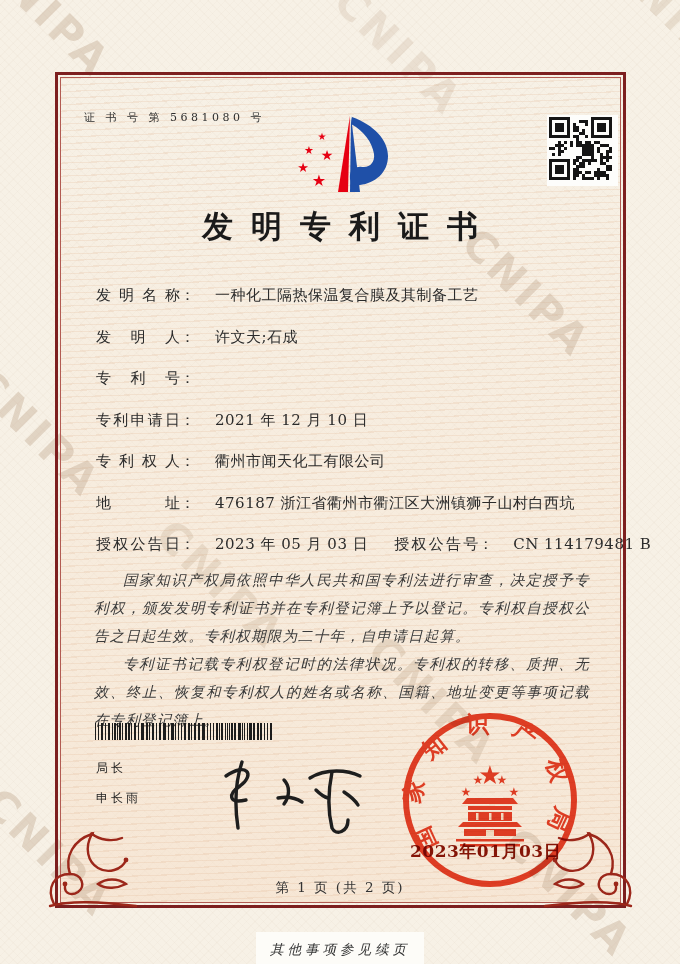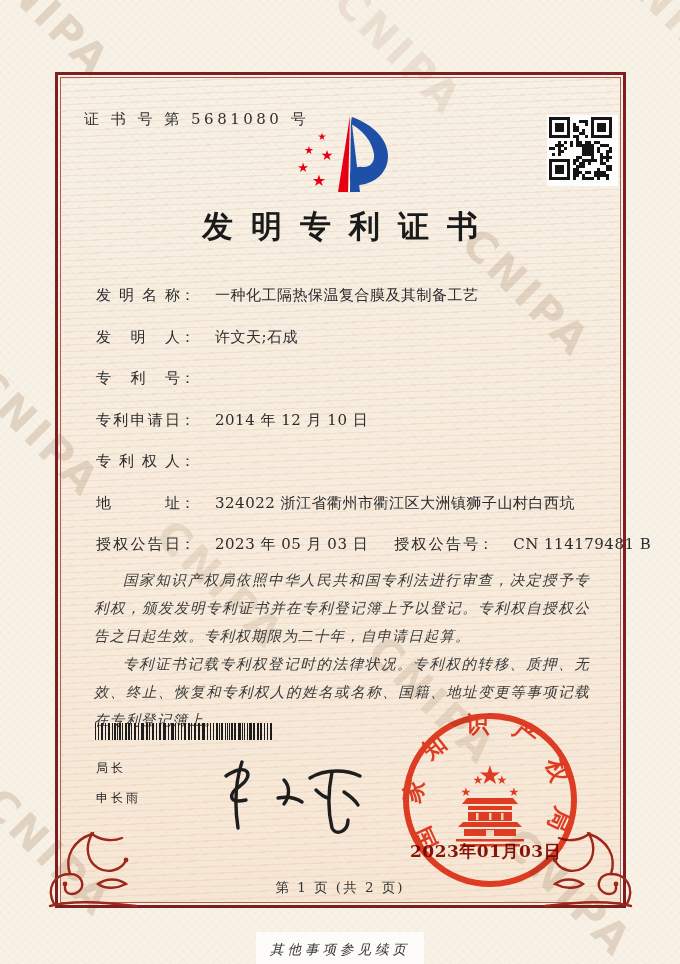--- a/index.html
+++ b/index.html
@@ -26,21 +26,21 @@
   .frame{position:absolute;left:55px;top:72px;right:54px;bottom:56px;border:3px solid #7d1f1f;z-index:2;}
   .frame-inner{position:absolute;left:2px;top:2px;right:2px;bottom:2px;border:1px solid #b25b52;}
   .inner-bg{position:absolute;left:61px;top:78px;right:60px;bottom:62px;z-index:0;
     background:
       repeating-linear-gradient(178deg, rgba(224,178,142,.22) 0 1.2px, rgba(0,0,0,0) 1.2px 6.5px),
       linear-gradient(180deg, rgba(251,243,233,0) 0%, rgba(247,225,203,.40) 70%, rgba(246,220,196,.5) 100%);}
   .flourish{position:absolute;z-index:3;width:96px;height:88px;}
   .flourish.left{left:44px;top:822px;}
   .flourish.right{right:43px;top:822px;transform:scaleX(-1);}
   
-  .cert-no{position:absolute;z-index:3;left:84px;top:110px;font-size:15px;letter-spacing:3.5px;color:#2e2e2e;}
+  .cert-no{position:absolute;z-index:3;left:84px;top:110px;font-size:11px;letter-spacing:3.5px;color:#2e2e2e;}
   .logo{position:absolute;z-index:3;left:294px;top:104px;width:104px;height:100px;}
   .qr{position:absolute;z-index:3;left:547px;top:115px;width:67px;height:67px;background:#fdfdfb;padding:2px;}
   .title{position:absolute;z-index:3;left:0;right:0;top:206px;margin:0;text-align:center;
          font-size:31px;font-weight:bold;letter-spacing:18px;text-indent:18px;color:#1a1a1a;}
   
   .fields{position:absolute;z-index:3;left:96px;top:287px;width:505px;}
   .frow{display:flex;align-items:baseline;margin-bottom:25.5px;font-size:15px;color:#2b2b2b;line-height:16px;}
   .jlabel{display:flex;justify-content:space-between;width:84px;flex:0 0 84px;}
   .colon{margin:0 2px 0 0;}
   .fval{margin-left:18px;letter-spacing:.5px;white-space:nowrap;}
@@ -299,38 +299,39 @@
     </div>
     <div class="frow">
       <span class="jlabel">
           <span>专</span>
           <span>利</span>
           <span>申</span>
           <span>请</span>
           <span>日</span>
         </span>
         <span class="colon">：</span>
-      <span class="fval">2014 年 12 月 10 日</span>
+      <span class="fval">2021 年 12 月 10 日</span>
     </div>
     <div class="frow">
       <span class="jlabel">
           <span>专</span>
           <span>利</span>
           <span>权</span>
           <span>人</span>
         </span>
         <span class="colon">：</span>
+      <span class="fval">衢州市闻天化工有限公司</span>
     </div>
     <div class="frow">
       <span class="jlabel">
           <span>地</span>
           <span>址</span>
         </span>
         <span class="colon">：</span>
-      <span class="fval">324022 浙江省衢州市衢江区大洲镇狮子山村白西坑</span>
+      <span class="fval">476187 浙江省衢州市衢江区大洲镇狮子山村白西坑</span>
     </div>
     <div class="frow">
       <span class="jlabel">
           <span>授</span>
           <span>权</span>
           <span>公</span>
           <span>告</span>
           <span>日</span>
         </span>
         <span class="colon">：</span>

